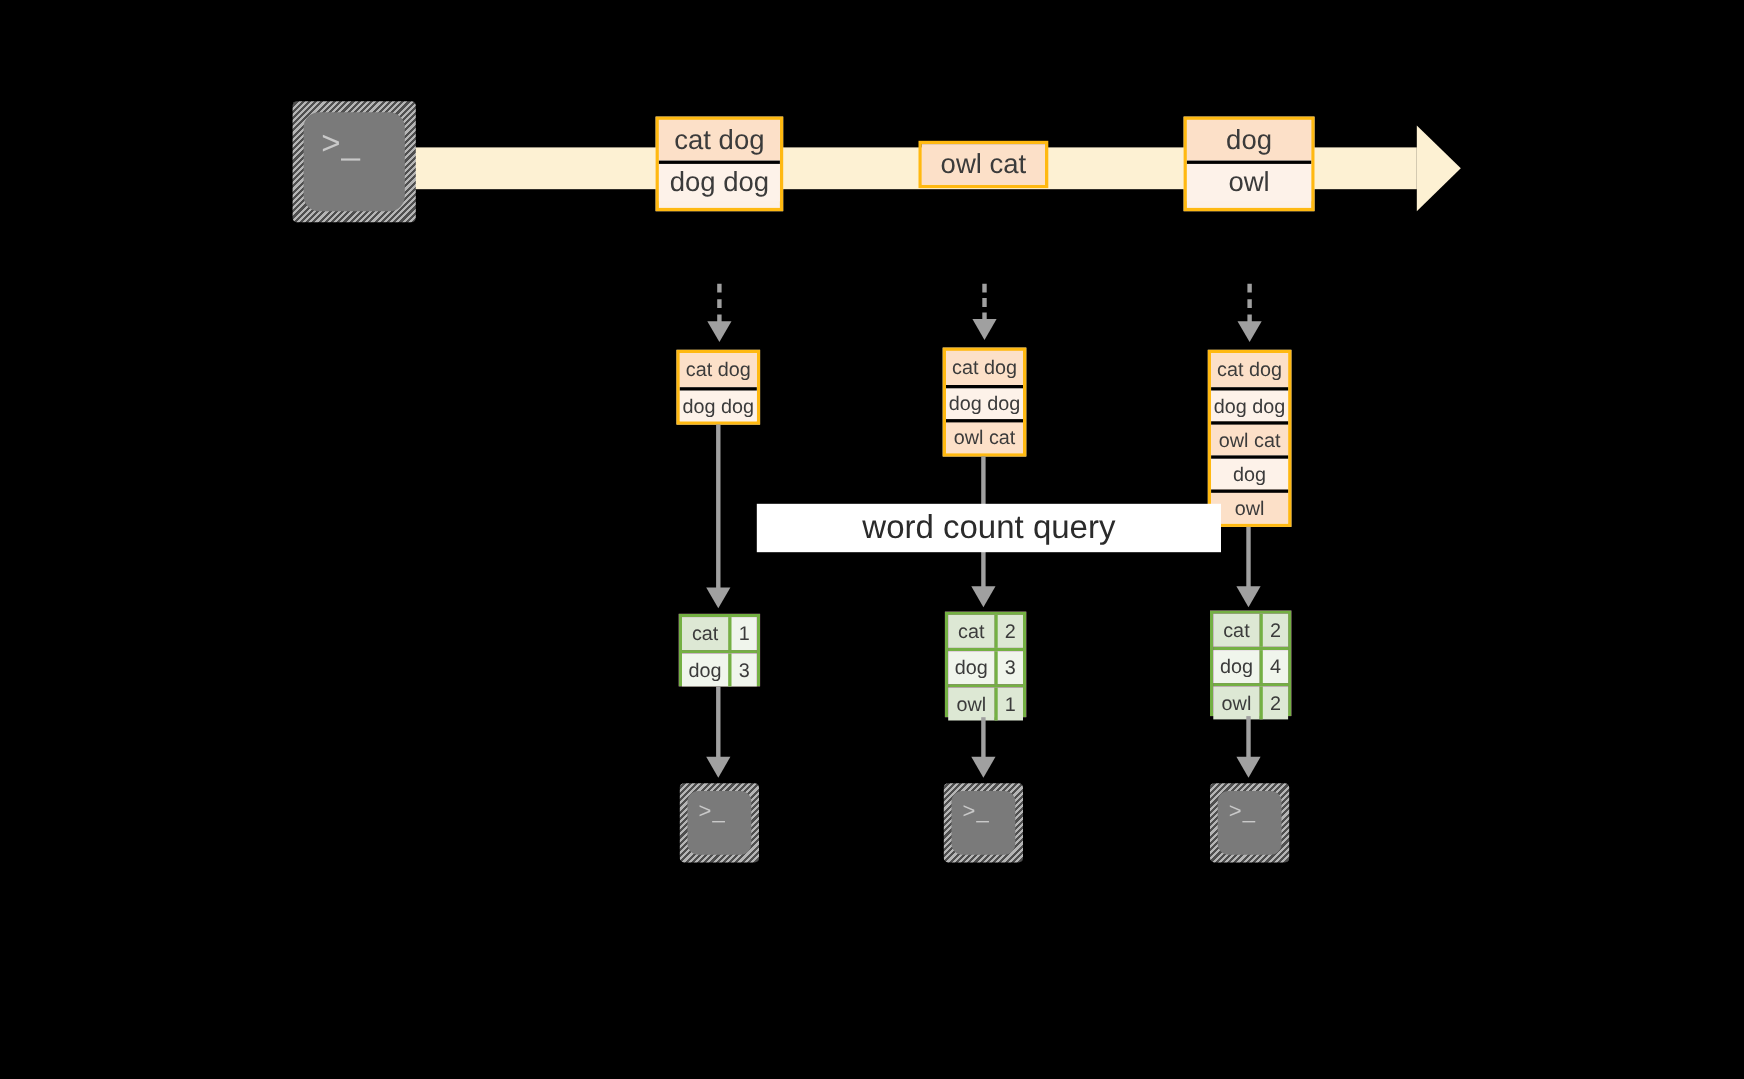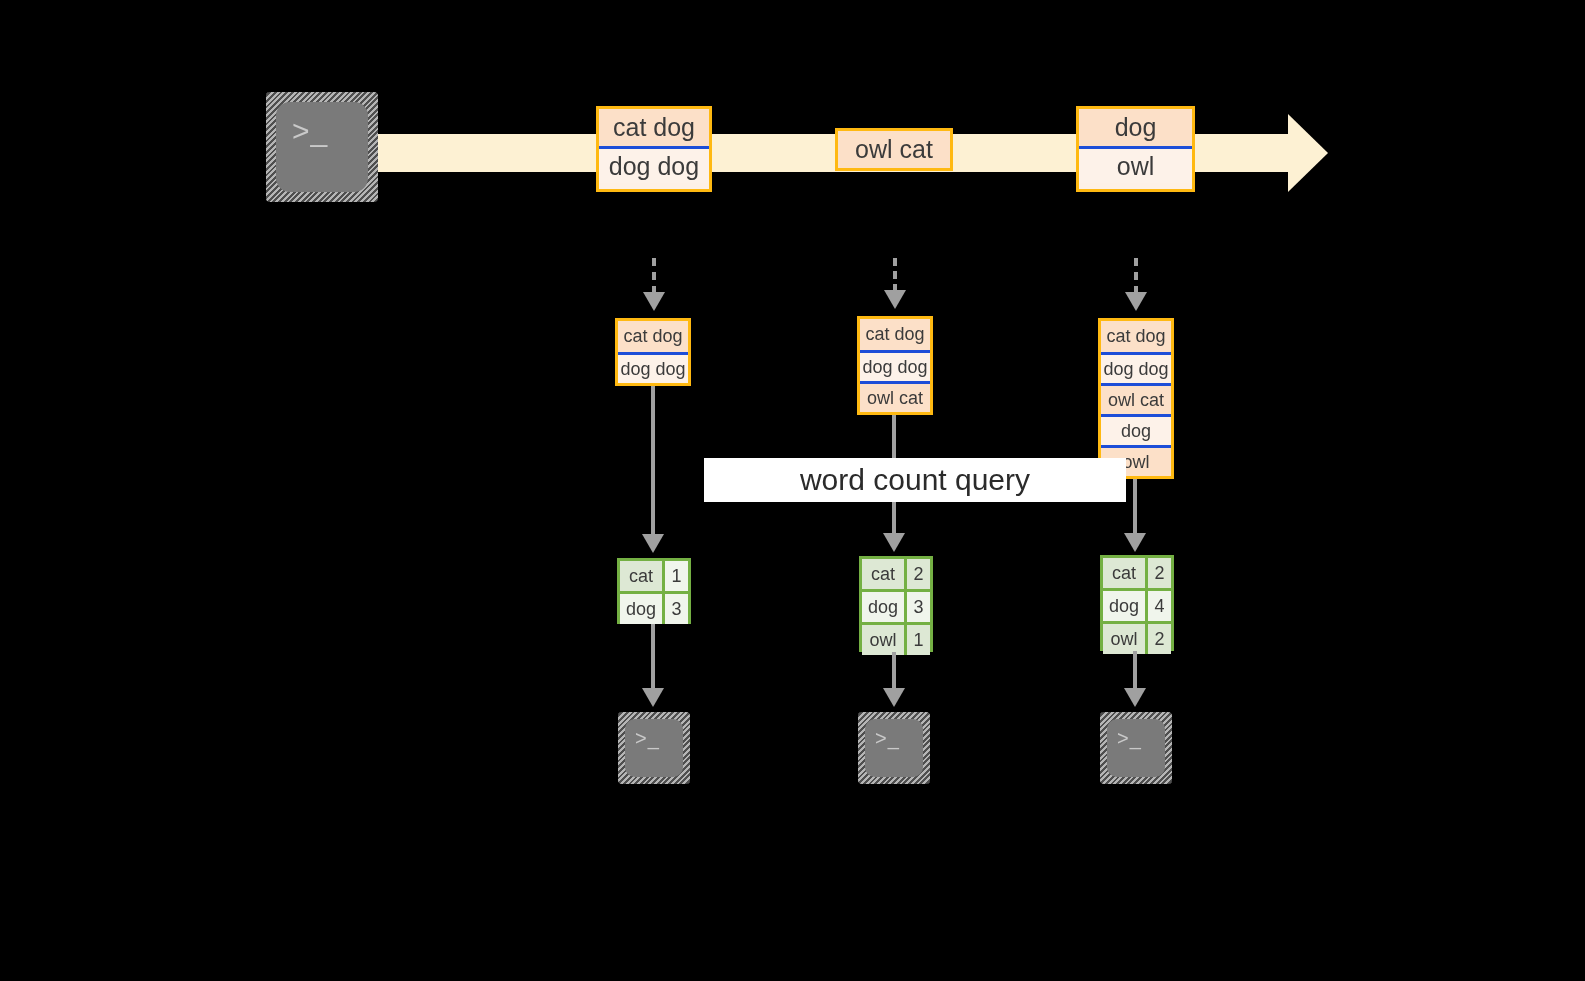--- a/index.html
+++ b/index.html
@@ -72,21 +72,21 @@
   .rec-cell {
     box-sizing: border-box;
     display: flex;
     align-items: center;
     justify-content: center;
     color: #3b3b3b;
     white-space: nowrap;
   }
   .rec-cell.dark { background: #fce0c8; }
   .rec-cell.light { background: #fdf2e9; }
-  .rec-cell.sep { border-top: 3px solid #1d4ed8; text-align: center; }
+  .rec-cell.sep { border-top: 3px solid #000000; text-align: center; }
 
   .rec-big .rec-cell { height: 37px; font-size: 25px; }
   .rec-mid .rec-cell { height: 31px; font-size: 18px; }
 
   
   .tbl {
     position: absolute;
     box-sizing: border-box;
     border: 3px solid #74b043;
     background: #a21caf;
@@ -263,17 +263,17 @@
   </div>
 
   <div class="arrow-line" style="left:1133px; top:651px; height:39px;"></div>
   <div class="arrow-head" style="left:1124px; top:688px;"></div>
 
   <div class="terminal terminal-small" style="left:1100px; top:712px; width:72px; height:72px;">
     <div class="inner"></div>
     <div class="prompt">&gt;_</div>
   </div>
 
-  <div class="query-banner" style="left:704px; top:458px; width:422px; height:44px;">
+  <div class="query-banner" style="left:688px; top:458px; width:422px; height:44px;">
     <span>word count query</span>
   </div>
 
 </div>
 
 </body></html>

